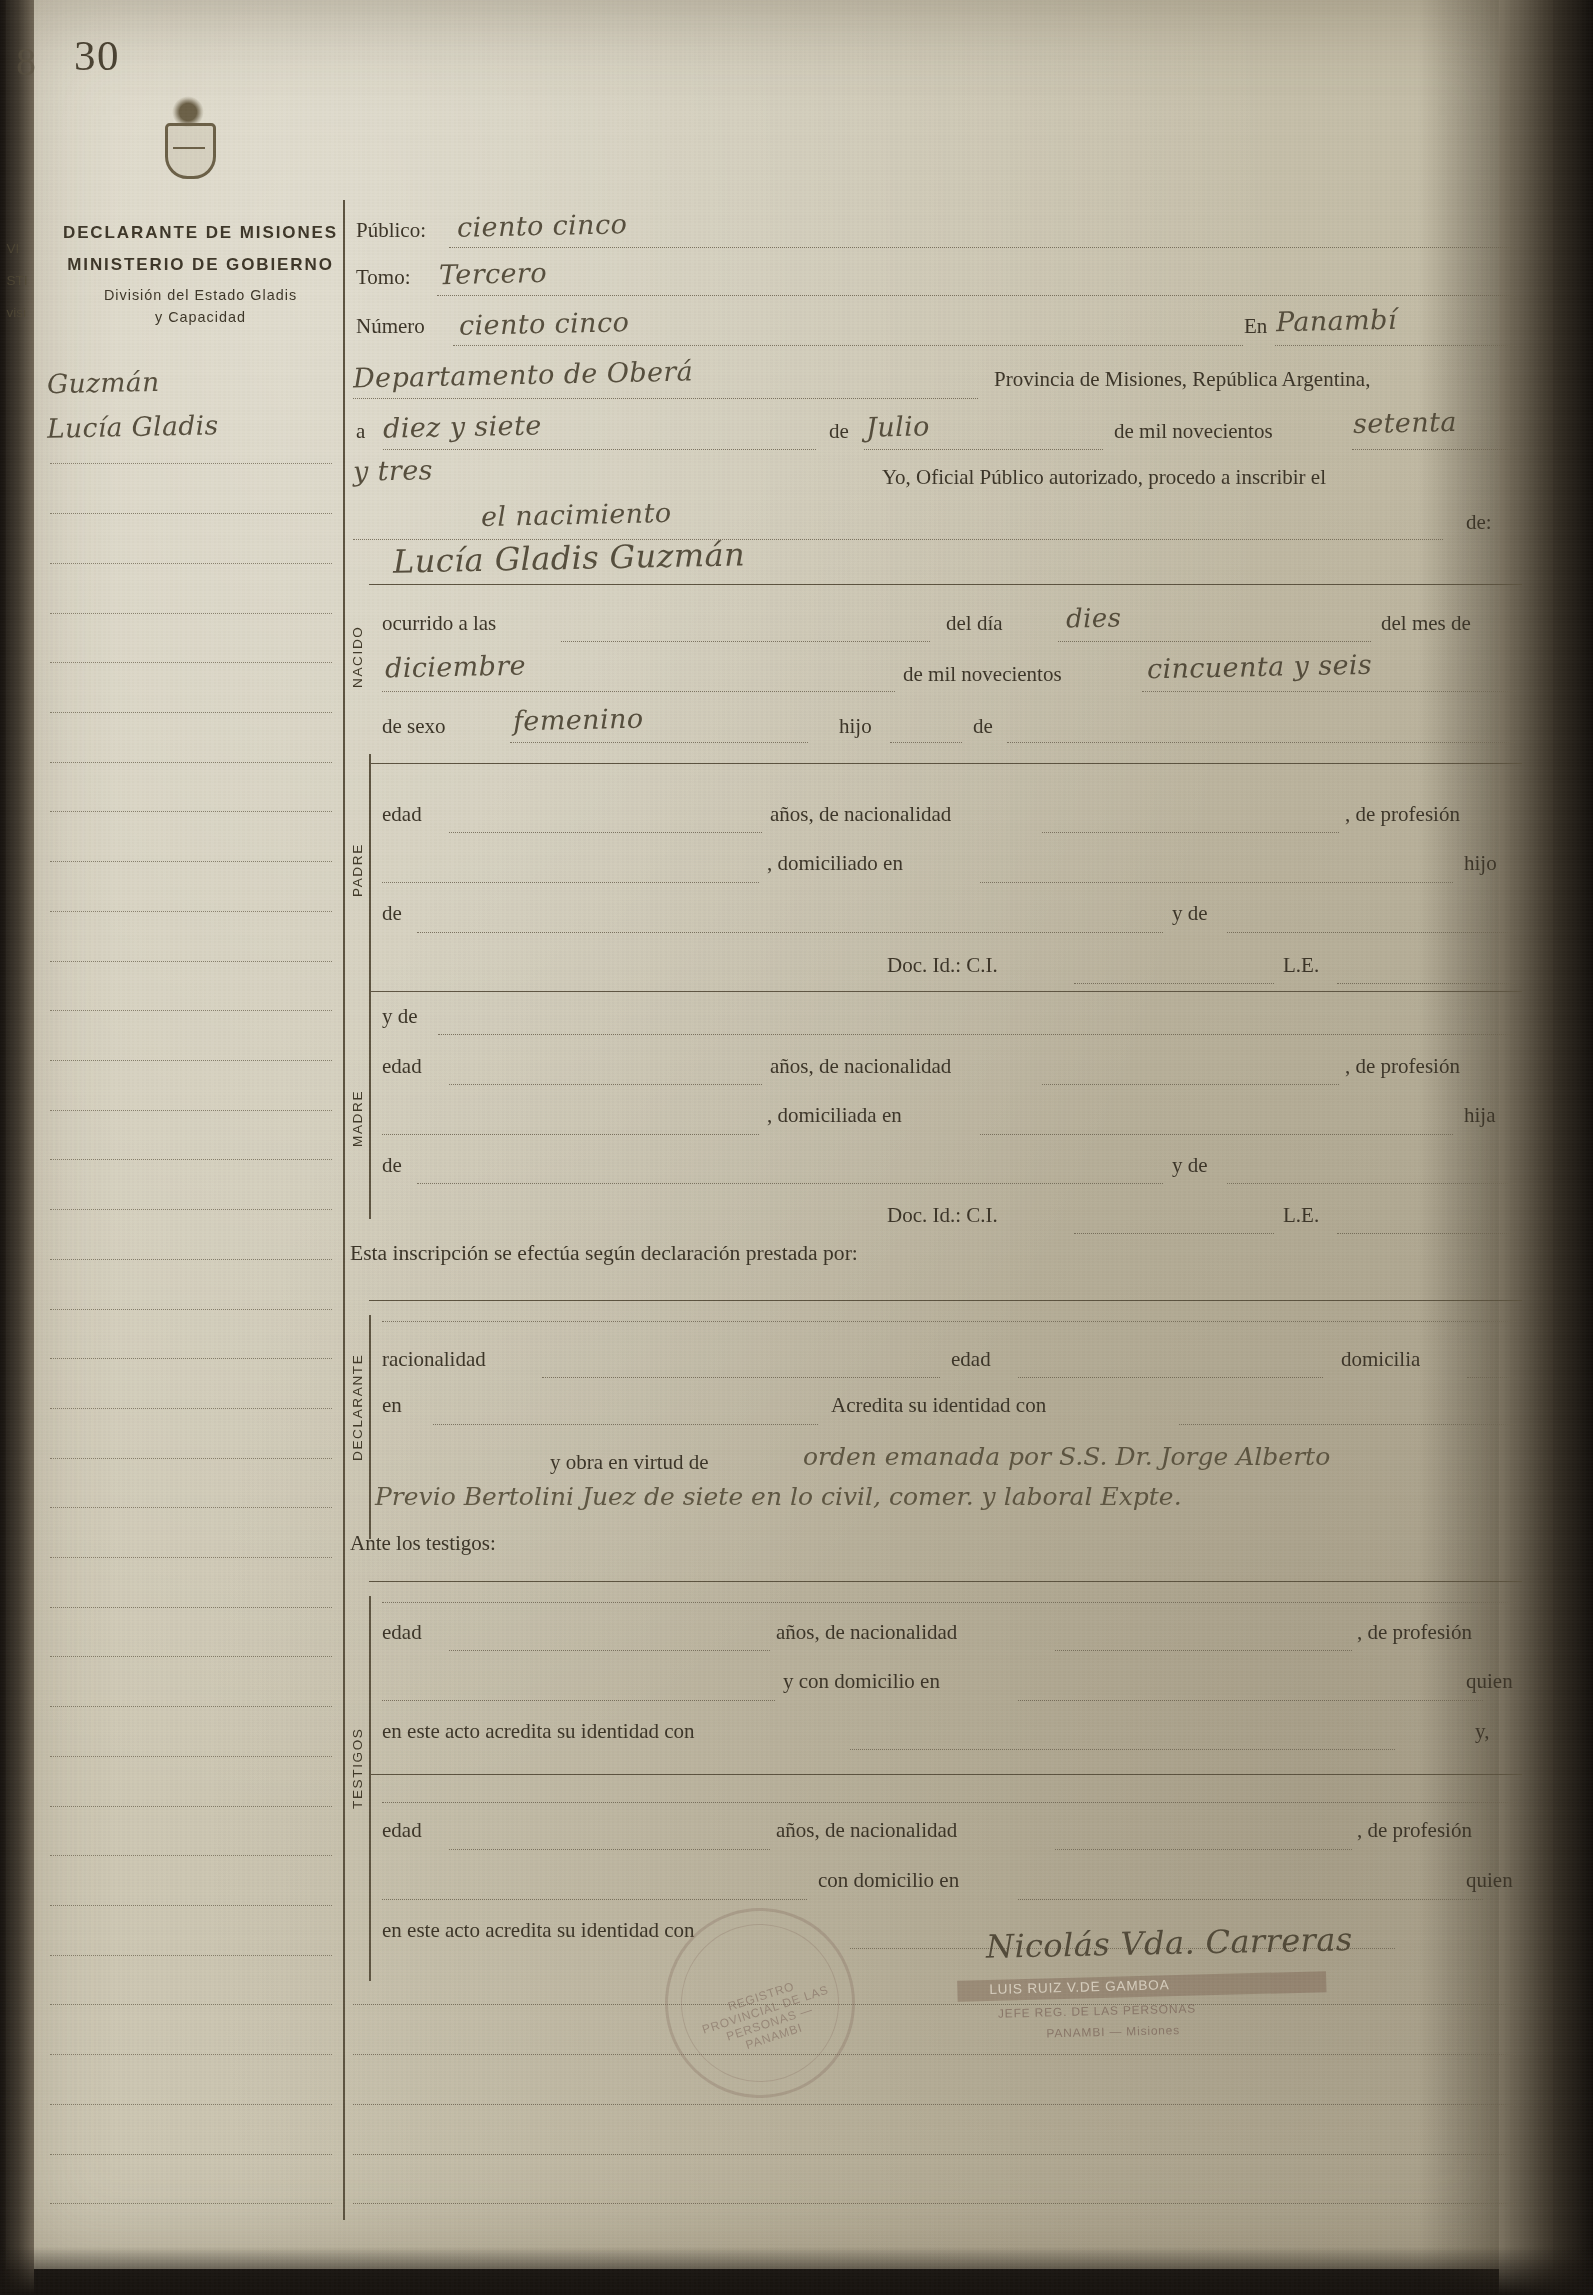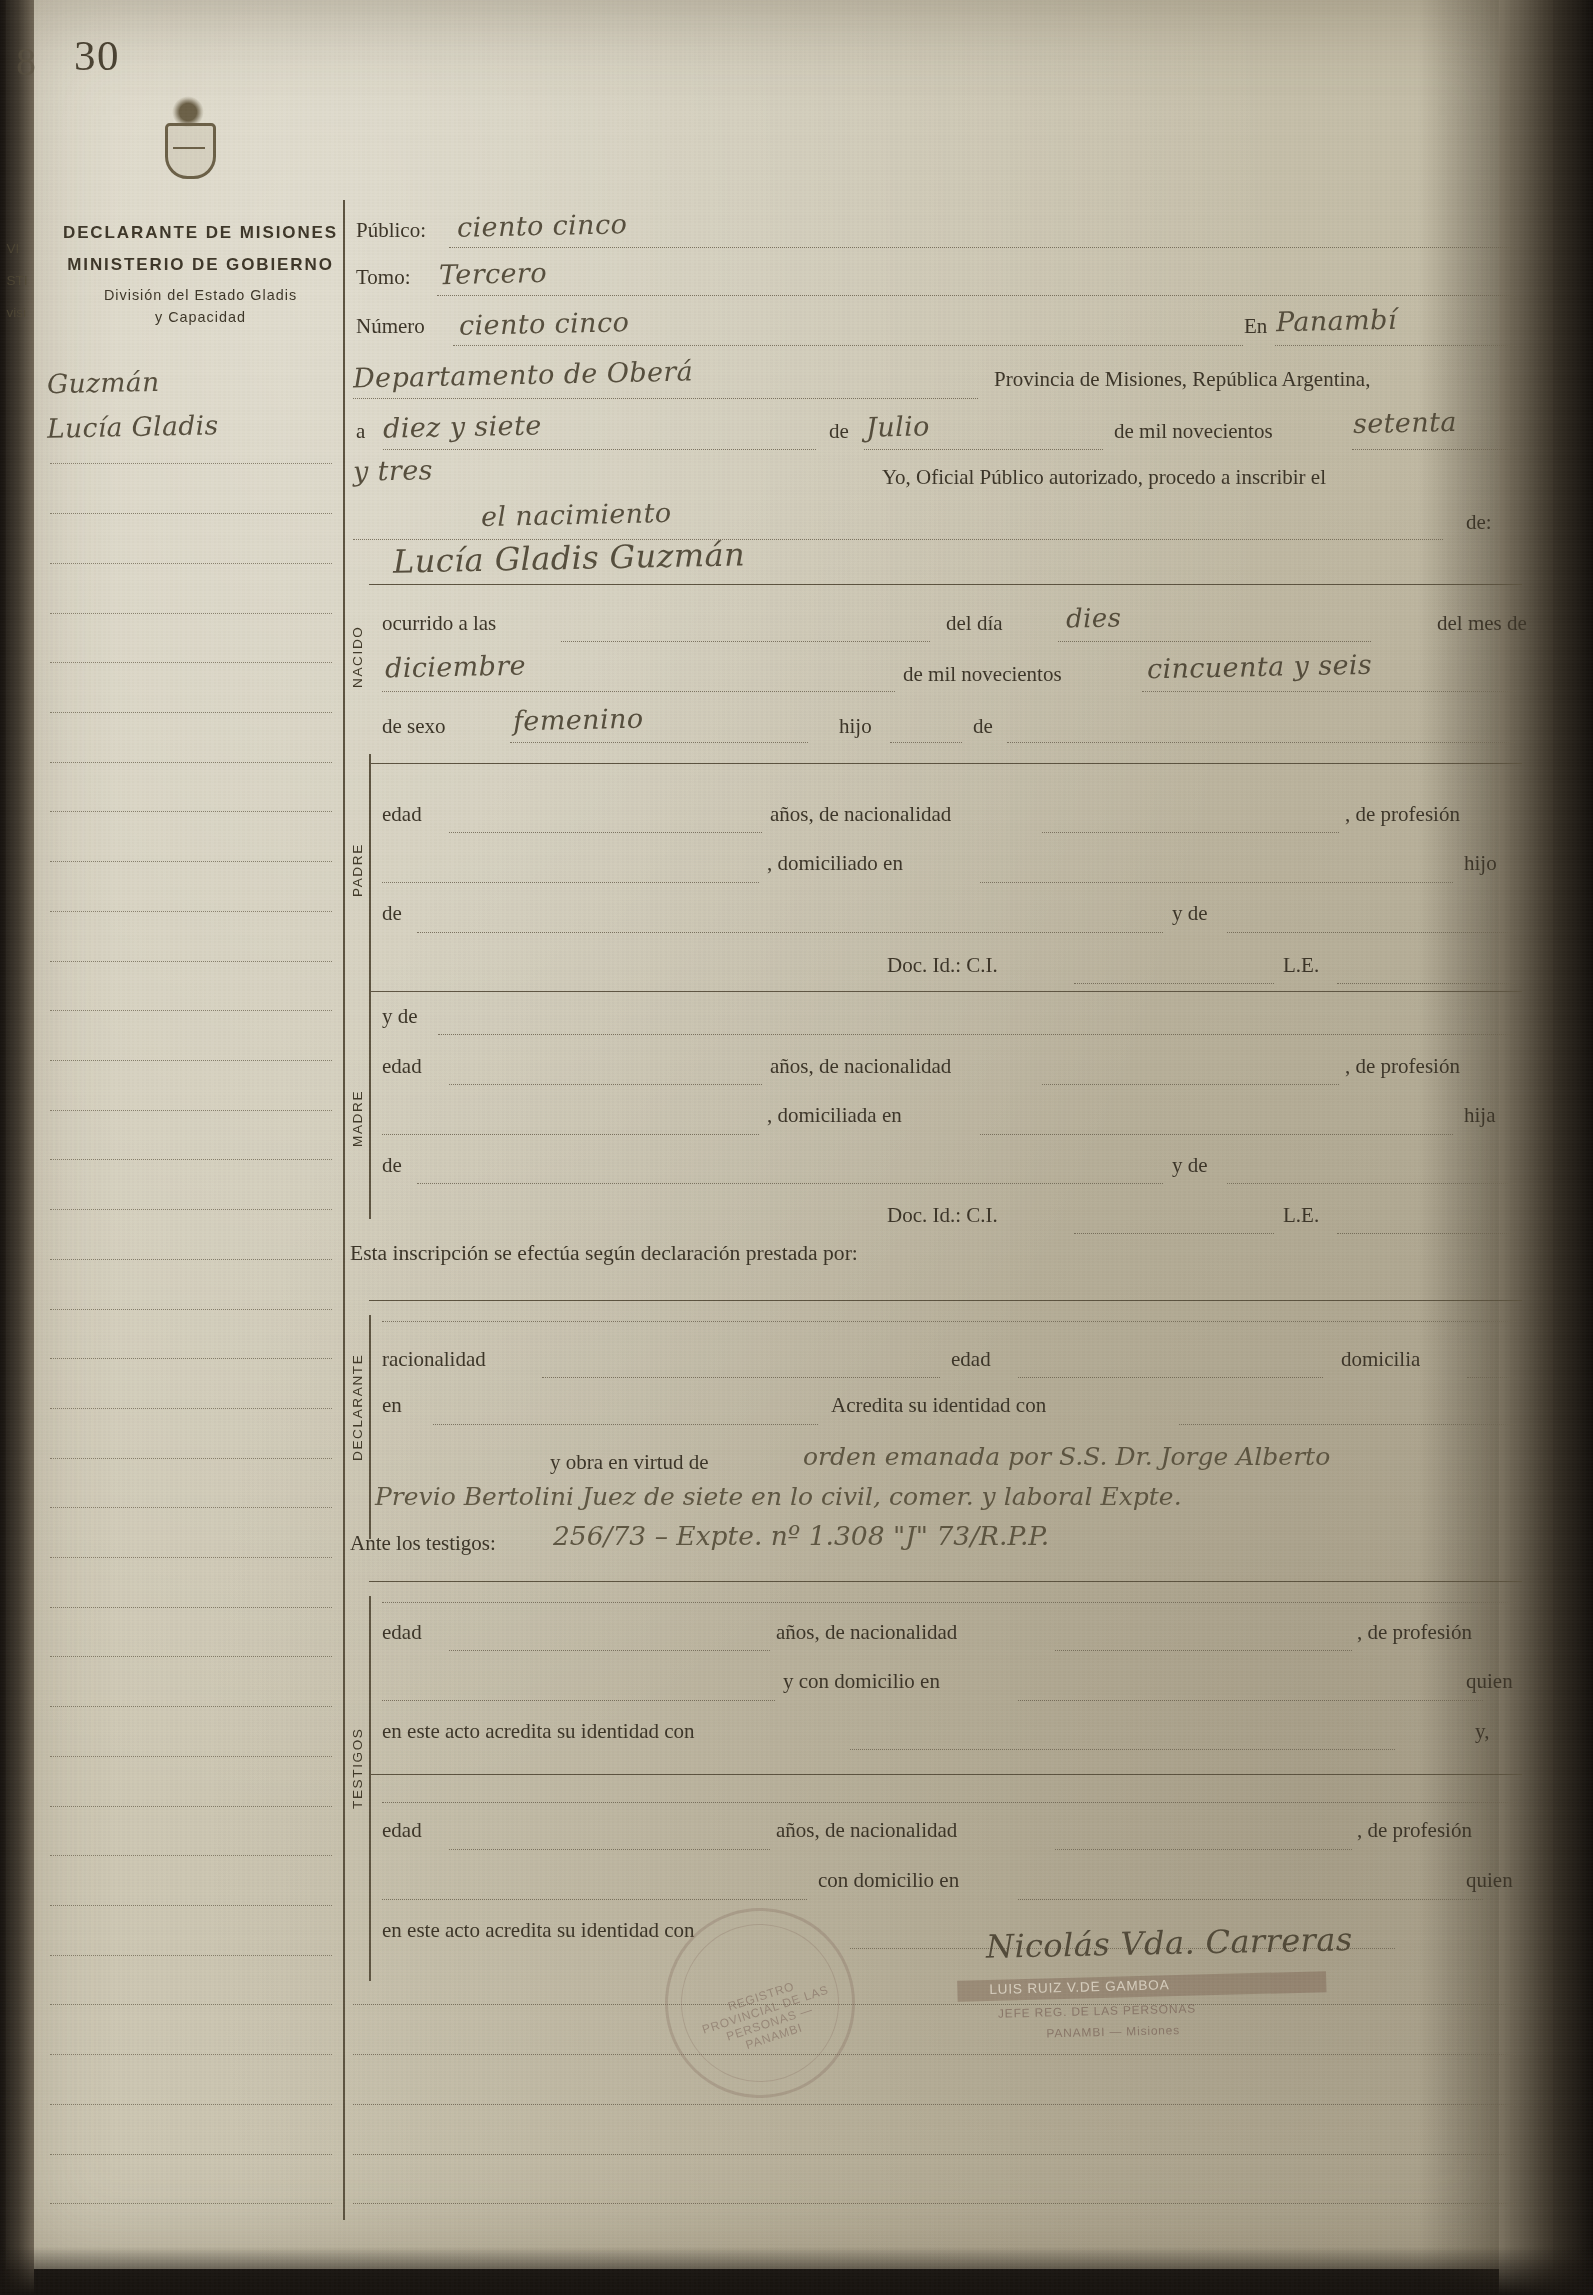--- a/index.html
+++ b/index.html
@@ -207,21 +207,21 @@
 
   <div class="sidetag" style="left:350px;top:585px;height:144px;">NACIDO</div>
   <div class="rule" style="left:369px;top:584px;width:1153px"></div>
   <div class="hand" style="position:absolute;left:393px;top:539px;font-size:32px">Lucía Gladis Guzmán</div>
 
   <div class="lbl" style="left:382px;top:611px">ocurrido a las</div>
   <div class="dots" style="left:561px;top:641px;width:369px"></div>
   <div class="lbl" style="left:946px;top:611px">del día</div>
   <div class="hand" style="position:absolute;left:1066px;top:603px;font-size:26px">dies</div>
   <div class="dots" style="left:1058px;top:641px;width:313px"></div>
-  <div class="lbl" style="left:1437px;top:611px">del mes de</div>
+  <div class="lbl" style="left:1381px;top:611px">del mes de</div>
 
   <div class="hand" style="position:absolute;left:385px;top:651px;font-size:27px">diciembre</div>
   <div class="dots" style="left:382px;top:691px;width:513px"></div>
   <div class="lbl" style="left:903px;top:662px">de mil novecientos</div>
   <div class="hand" style="position:absolute;left:1147px;top:651px;font-size:27px">cincuenta y seis</div>
   <div class="dots" style="left:1142px;top:691px;width:374px"></div>
 
   <div class="lbl" style="left:382px;top:714px">de sexo</div>
   <div class="hand" style="position:absolute;left:513px;top:704px;font-size:27px">femenino</div>
   <div class="dots" style="left:510px;top:742px;width:298px"></div>
@@ -296,21 +296,20 @@
   <div class="lbl" style="left:382px;top:1393px">en</div>
   <div class="dots" style="left:433px;top:1424px;width:385px"></div>
   <div class="lbl" style="left:831px;top:1393px">Acredita  su  identidad  con</div>
   <div class="dots" style="left:1179px;top:1424px;width:337px"></div>
 
   <div class="lbl" style="left:550px;top:1450px">y obra en virtud de</div>
   <div class="hand2" style="position:absolute;left:803px;top:1442px;font-size:25px">orden emanada por S.S. Dr. Jorge Alberto</div>
   <div class="hand2" style="position:absolute;left:375px;top:1482px;font-size:25px">Previo Bertolini Juez de siete en lo civil, comer. y laboral Expte.</div>
 
   <div class="lbl" style="left:350px;top:1531px">Ante los testigos:</div>
-  <div class="hand2" style="position:absolute;left:553px;top:1520px;font-size:26.5px">256/73 – Expte. nº 1.308 "J" 73/R.P.P.</div>
 
   <div class="rule" style="left:369px;top:1581px;width:1153px"></div>
   <div class="sidetag" style="left:350px;top:1692px;height:152px;">TESTIGOS</div>
   <div class="dots" style="left:382px;top:1602px;width:1134px"></div>
 
   <div class="lbl" style="left:382px;top:1620px">edad</div>
   <div class="dots" style="left:449px;top:1650px;width:321px"></div>
   <div class="lbl" style="left:776px;top:1620px">años, de nacionalidad</div>
   <div class="dots" style="left:1055px;top:1650px;width:297px"></div>
   <div class="lbl" style="left:1357px;top:1620px">, de profesión</div>

